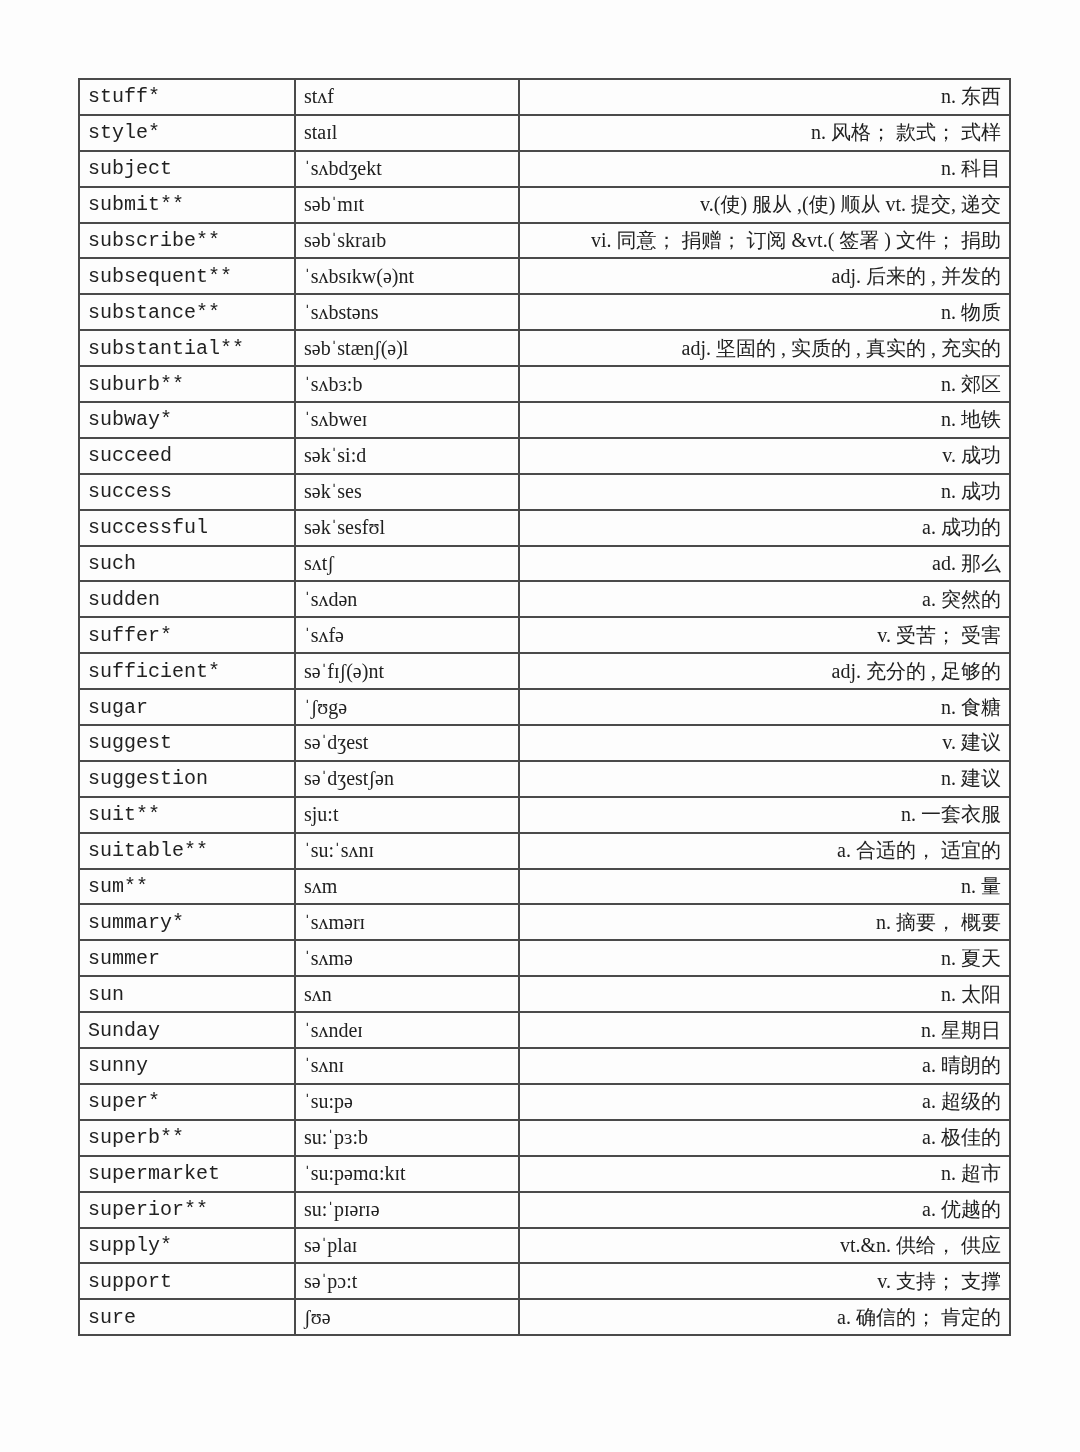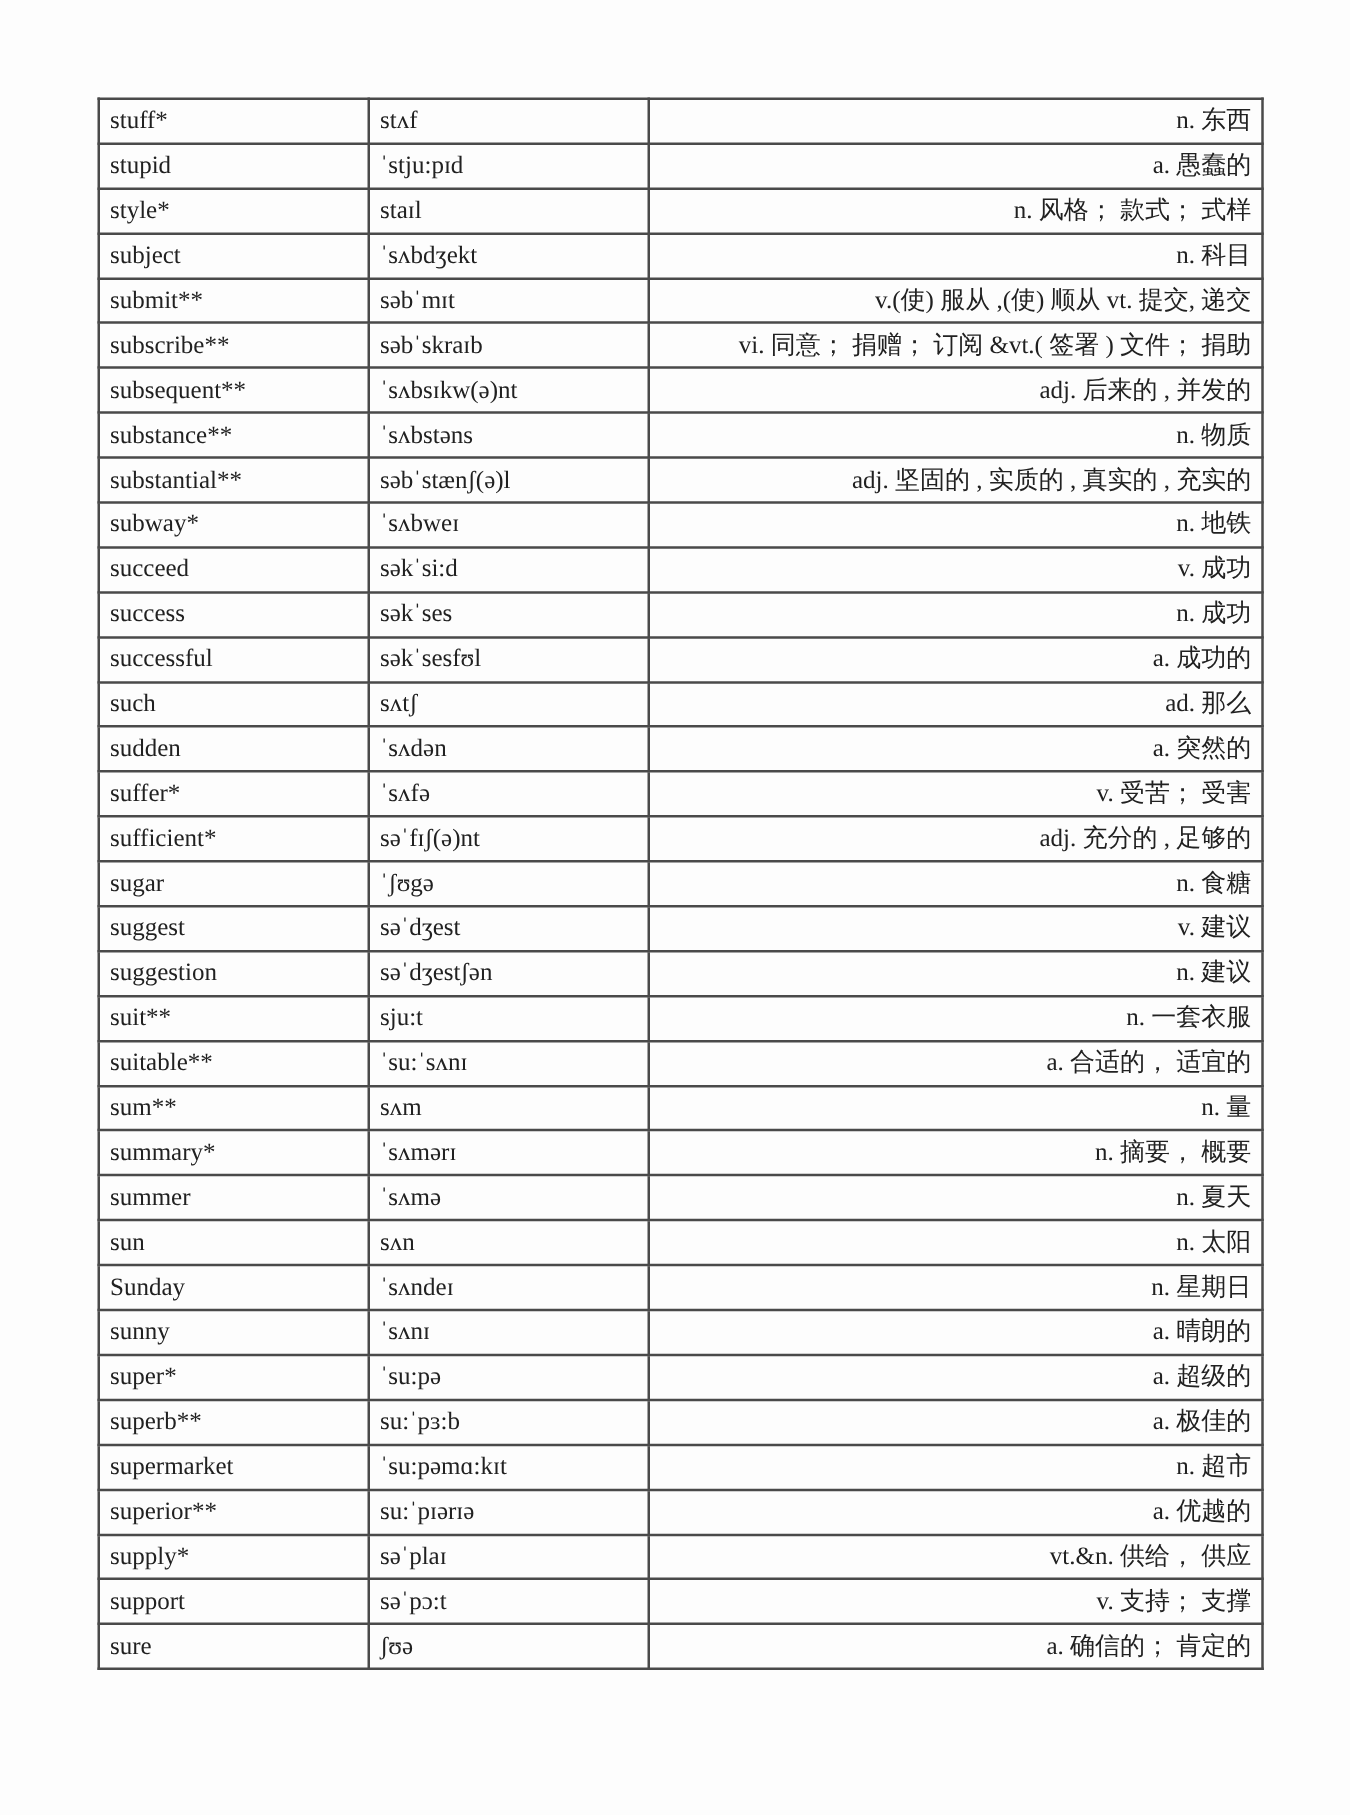--- a/index.html
+++ b/index.html
@@ -27,41 +27,36 @@
   table.vocab td {
     border: 2px solid #4a4a4a;
     height: 31.9px;            
     padding: 1px 8px;
     font-size: 20px;
     line-height: 1.15;
     vertical-align: middle;
     white-space: nowrap;
     overflow: hidden;
   }
-  td.word-cell     { width: 198px; }
+  td.word-cell     { width: 198px; font-family: Liberation Mono, monospace; }
   td.phonetic-cell { width: 206px; }
   td.meaning-cell  { width: 473px; text-align: right; }
 </style>
 </head>
 <body>
 
 <div class="page">
   <table class="vocab">
     <tbody>
   <tr>
     <td class="word-cell">stuff*</td>
     <td class="phonetic-cell">stʌf</td>
     <td class="meaning-cell">n. 东西</td>
   </tr>
 
-  <tr>
-    <td class="word-cell">stupid</td>
-    <td class="phonetic-cell">ˈstju:pɪd</td>
-    <td class="meaning-cell">a. 愚蠢的</td>
-  </tr>
 
   <tr>
     <td class="word-cell">style*</td>
     <td class="phonetic-cell">staɪl</td>
     <td class="meaning-cell">n. 风格； 款式； 式样</td>
   </tr>
 
   <tr>
     <td class="word-cell">subject</td>
     <td class="phonetic-cell">ˈsʌbdʒekt</td>
@@ -92,20 +87,25 @@
     <td class="phonetic-cell">ˈsʌbstəns</td>
     <td class="meaning-cell">n. 物质</td>
   </tr>
 
   <tr>
     <td class="word-cell">substantial**</td>
     <td class="phonetic-cell">səbˈstænʃ(ə)l</td>
     <td class="meaning-cell">adj. 坚固的 , 实质的 , 真实的 , 充实的</td>
   </tr>
 
+  <tr>
+    <td class="word-cell">suburb**</td>
+    <td class="phonetic-cell">ˈsʌbɜ:b</td>
+    <td class="meaning-cell">n. 郊区</td>
+  </tr>
 
   <tr>
     <td class="word-cell">subway*</td>
     <td class="phonetic-cell">ˈsʌbweɪ</td>
     <td class="meaning-cell">n. 地铁</td>
   </tr>
 
   <tr>
     <td class="word-cell">succeed</td>
     <td class="phonetic-cell">səkˈsi:d</td>

